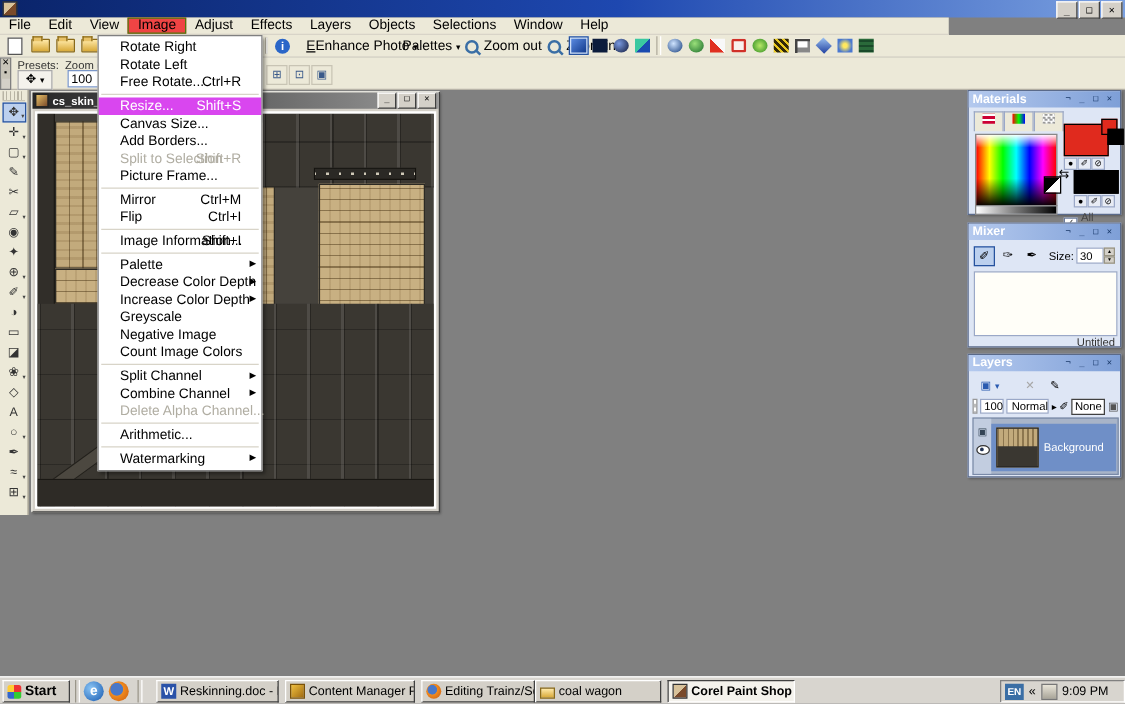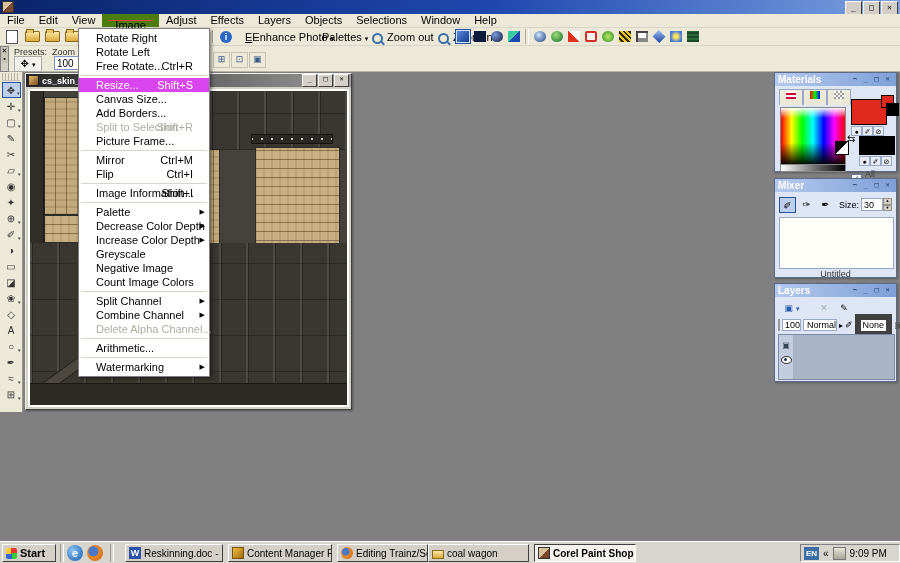--- a/index.html
+++ b/index.html
@@ -11,23 +11,23 @@
   #titlebar{left:0;top:0;width:900px;height:14px;
     background:linear-gradient(to right,#0a246a,#1e48b0 55%,#7aa0e0);
     display:flex;align-items:center;padding-left:2px;box-sizing:border-box;}
   #titlebar .ttext{color:#fff;font-weight:bold;font-size:10px;white-space:nowrap;margin-left:3px;}
   .appicon{width:10px;height:10px;background:linear-gradient(135deg,#d8c29a 50%,#7a4a2a 50%);border:1px solid #333;}
   .winbtns{position:absolute;right:2px;top:1px;display:flex;gap:1px;}
   .wbtn{width:15px;height:12px;background:#d4d0c8;border:1px solid;border-color:#fff #404040 #404040 #fff;
         font-size:8px;line-height:11px;text-align:center;font-family:"DejaVu Sans Mono",monospace;}
 
   
-  #menubar{left:0;top:14px;width:900px;height:14px;background:#ece9d8;display:flex;border-bottom:1px solid #d8d4c8;box-sizing:border-box;}
+  #menubar{left:0;top:14px;width:759px;height:14px;background:#ece9d8;display:flex;border-bottom:1px solid #d8d4c8;box-sizing:border-box;}
   .mbitem{padding:0 7px;height:13px;line-height:13px;font-size:11px;}
-  .mbitem.active{background:#ef4444;border:6px solid #4d7c0f;height:13px;line-height:11px;box-sizing:border-box;}
+  .mbitem.active{background:#ef4444;border:1px solid #4d7c0f;height:13px;line-height:11px;box-sizing:border-box;}
 
   
   #toolbar1{left:0;top:28px;width:900px;height:18px;background:#ece9d8;border-bottom:1px solid #d8d4c8;box-sizing:border-box;}
   #toolbar2{left:0;top:46px;width:900px;height:26px;background:#ece9d8;border-bottom:1px solid #b8b4a8;box-sizing:border-box;}
   .tico{position:absolute;top:1px;width:16px;height:15px;display:flex;align-items:center;justify-content:center;}
   .icon-page{width:10px;height:12px;background:#fff;border:1px solid #555;}
   .icon-folder{width:13px;height:9px;background:linear-gradient(#ffe9a8,#d8a938);border:1px solid #8a6a18;border-radius:1px;position:relative;}
   .icon-folder:before{content:"";position:absolute;left:0;top:-3px;width:6px;height:3px;background:#e8c268;border:1px solid #8a6a18;border-bottom:none;}
   .tsep{position:absolute;top:2px;width:1px;height:13px;background:#b0ac9c;border-right:1px solid #fff;}
   .tbtn-label{position:absolute;top:2px;height:14px;line-height:14px;font-size:11px;white-space:nowrap;}
@@ -110,21 +110,21 @@
     linear-gradient(to right,#f00,#ff0,#0f0,#0ff,#00f,#f0f,#f00);}
   .greys{position:absolute;left:5px;top:91px;width:64px;height:6px;border:1px solid #888;background:linear-gradient(to right,#fff,#777,#000);}
   .swatch{position:absolute;border:1px solid #000;}
   .miniico{width:11px;height:10px;background:#e8ecf5;border:1px solid #9aa8c8;font-size:7px;line-height:9px;text-align:center;display:inline-block;box-sizing:border-box;}
   .alltools{position:absolute;left:76px;top:96px;font-size:9px;color:#444;display:flex;align-items:center;gap:3px;}
   .cbx{width:9px;height:9px;border:1px solid #6a7a9a;background:#fff;font-size:8px;line-height:8px;text-align:center;}
   
   .mixtool{position:absolute;top:18px;width:17px;height:16px;font-size:10px;text-align:center;line-height:16px;}
   .mixtool.sel{background:#bcd0ee;border:1px solid #26529e;box-sizing:border-box;}
   .mixcanvas{position:absolute;left:4px;top:38px;width:113px;height:50px;background:#fffef8;border:1px solid #9aa8c8;}
-  .untitled{position:absolute;left:4px;top:90px;width:113px;text-align:center;font-size:9px;color:#333;}
+  .untitled{position:absolute;left:4px;top:90px;width:113px;text-align:right;font-size:9px;color:#333;}
   .mixbot{position:absolute;left:4px;top:102px;width:115px;display:flex;gap:5px;align-items:center;}
   .mixbot .mb{width:13px;height:12px;font-size:9px;line-height:12px;text-align:center;}
   .dis-ico{color:#a8a8a8;}
   
   .laybtn{position:absolute;top:17px;height:15px;font-size:9px;line-height:14px;text-align:center;}
   .layrow2{position:absolute;left:3px;top:34px;width:117px;height:14px;display:flex;align-items:center;gap:2px;}
   .opbox{width:22px;height:12px;border:1px solid #9aa8c8;background:#fff;font-size:9px;line-height:11px;padding-left:2px;box-sizing:border-box;}
   .blendbox{width:46px;height:12px;border:1px solid #9aa8c8;background:#fff;font-size:9px;line-height:11px;padding-left:3px;box-sizing:border-box;}
   .checker{width:12px;height:10px;background:repeating-conic-gradient(#bbb 0 25%,#fff 0 50%) 0 0/6px 6px;border:1px solid #999;}
   .laylist{position:absolute;left:3px;top:50px;width:117px;height:46px;background:#a8b4c8;border:1px solid #7a8aa8;box-sizing:border-box;}
@@ -475,27 +475,31 @@
     </div>
     <span class="laybtn" style="left:4px;width:26px;color:#2a5ab0;"><span>▣</span><span class="ddarrow">▾</span></span>
     <span class="laybtn dis-ico" style="left:42px;width:14px;">✕</span>
     <span class="laybtn" style="left:62px;width:14px;">✎</span>
     <div class="layrow2">
       <span class="checker"></span>
       <span class="opbox">100</span>
       <span class="blendbox">Normal</span>
       <span style="font-size:8px;">▸</span>
       <span style="font-size:9px;">✐</span>
-      <span style="font-size:9px;border:6px solid #404040;background:#fff;padding:0 2px;line-height:11px;">None</span>
+      <span style="font-size:9px;border:1px solid #404040;background:#fff;padding:0 2px;line-height:11px;">None</span>
       <span style="font-size:9px;color:#555;">▣</span>
     </div>
     <div class="laylist">
       <div class="laygutter">
         <span style="font-size:8px;color:#345;">▣</span>
         <span class="eye"></span>
+      </div>
+      <div class="layrow">
+        <span class="laythumb"></span>
+        <span class="layname">Background</span>
       </div>
     </div>
   </div>
 
 
   <div class="abs" id="taskbar">
     <div id="startbtn">
       <span class="flag"></span>
       <span class="stext">Start</span>
     </div>

